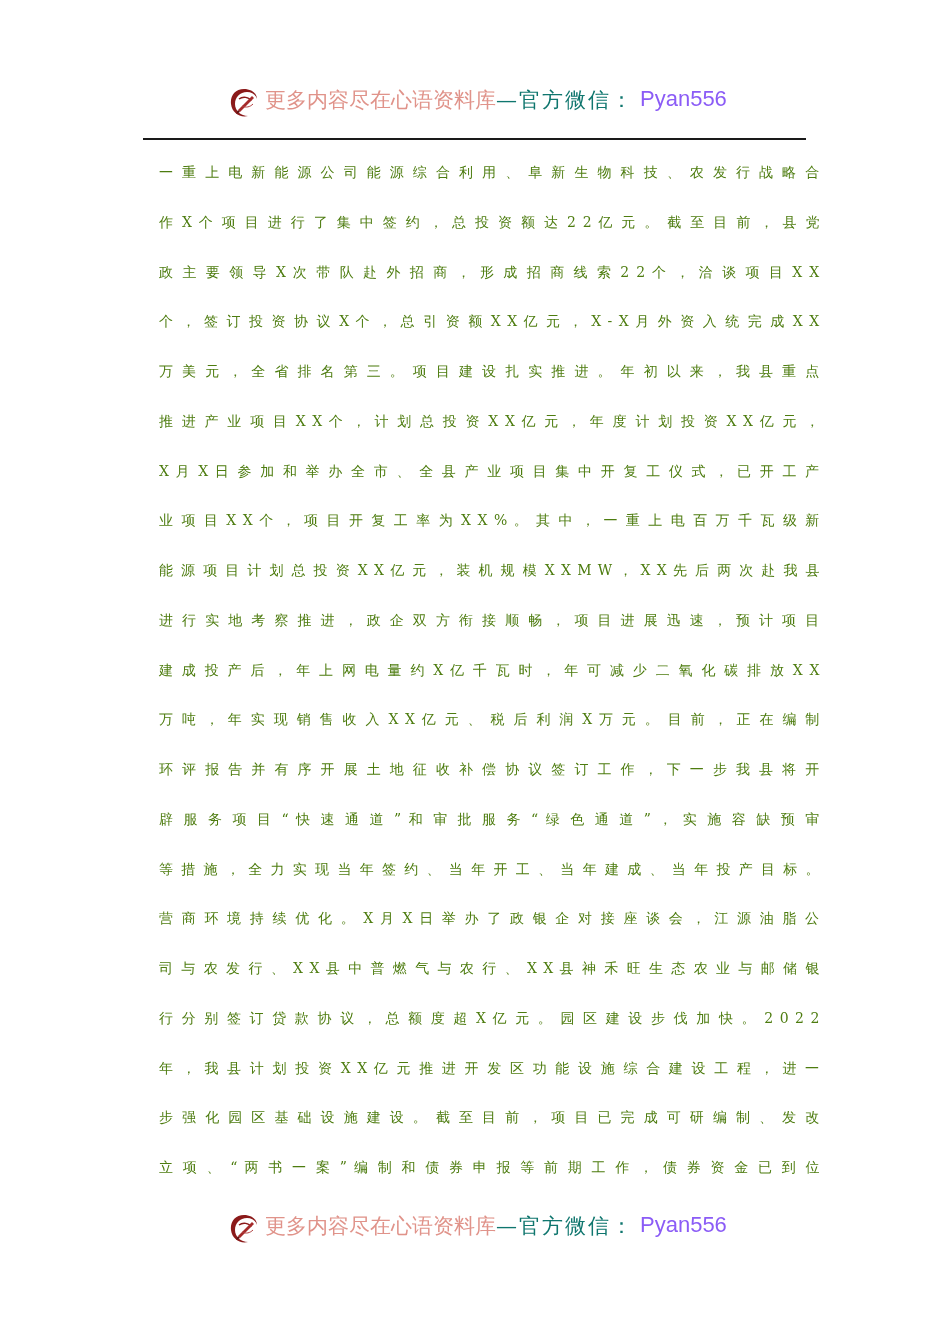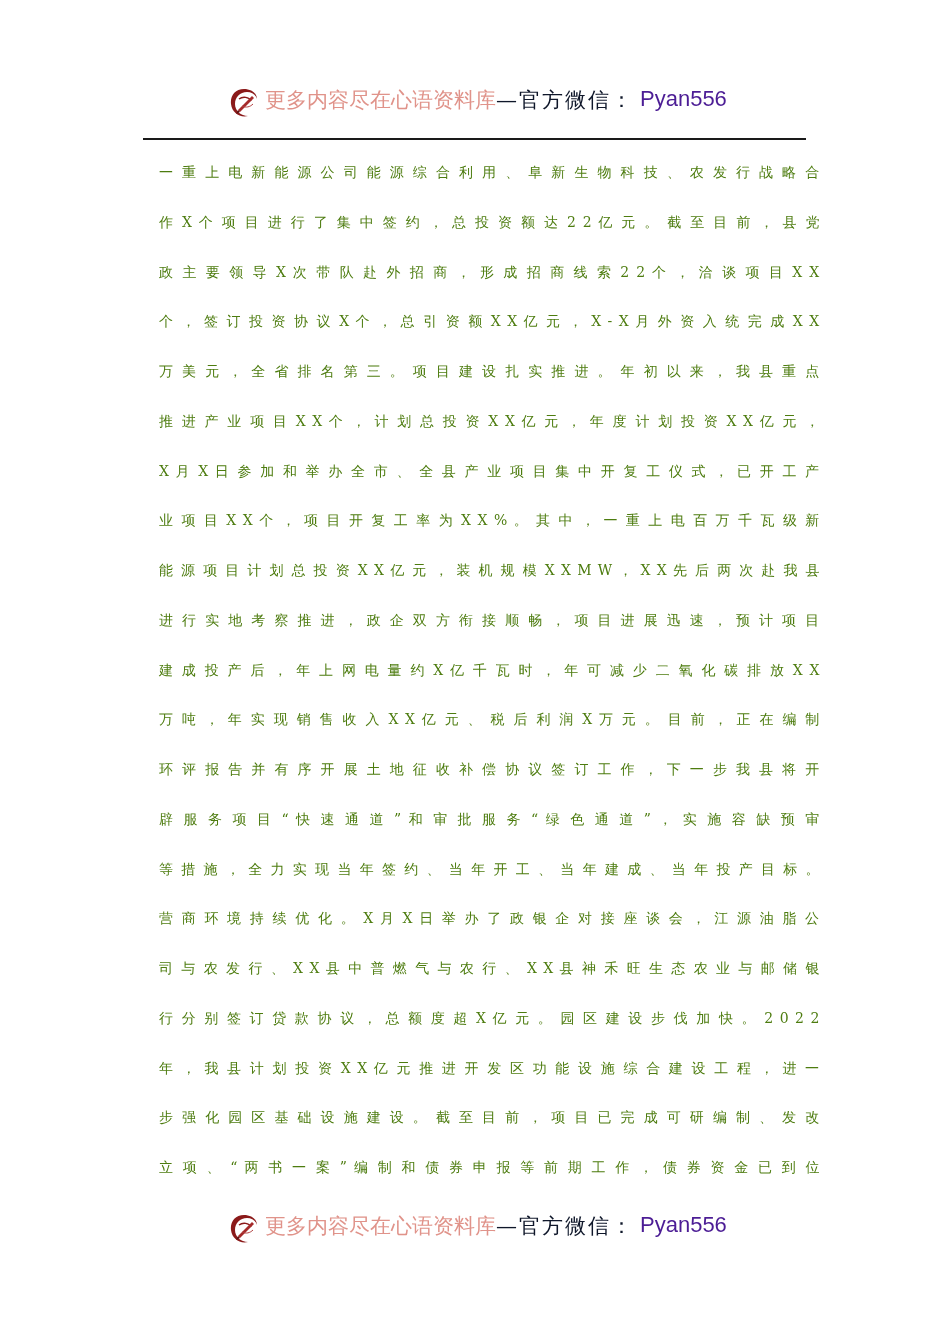--- a/index.html
+++ b/index.html
@@ -10,25 +10,25 @@
   }
   .banner.top { top: 86px; }
   .banner.bottom { top: 1212px; }
   .banner .logo { width: 34px; height: 34px; margin-right: 4px; }
   .banner .b-main {
     font-family: "DejaVu Serif", "Liberation Serif", serif;
     font-size: 21px; color: #e0938a; letter-spacing: 0px;
   }
   .banner .b-sep {
     font-family: "DejaVu Serif", "Liberation Serif", serif;
-    font-size: 21px; color: #0f172a; letter-spacing: 2px;
+    font-size: 21px; color: #0f766e; letter-spacing: 2px;
   }
   .banner .b-id {
     font-family: "Liberation Sans", "DejaVu Sans", sans-serif;
-    font-size: 22px; color: #4c1d95; margin-left: 6px;
+    font-size: 22px; color: #8b5cf6; margin-left: 6px;
   }
   .rule {
     position: absolute; left: 143px; top: 138px; width: 663px; height: 2px;
     background: #1a1a1a;
   }
   .body-text {
     position: absolute; left: 159px; top: 154px; width: 660px;
     font-family: "DejaVu Serif", "Liberation Serif", serif;
     font-size: 14px; color: #4d7c0f;
   }

